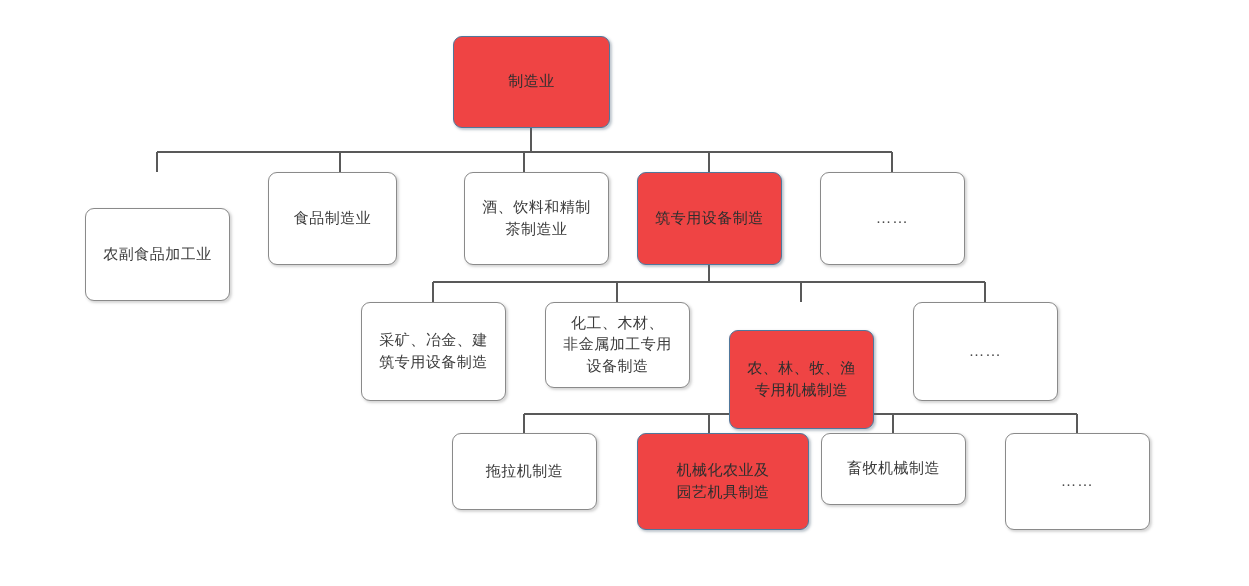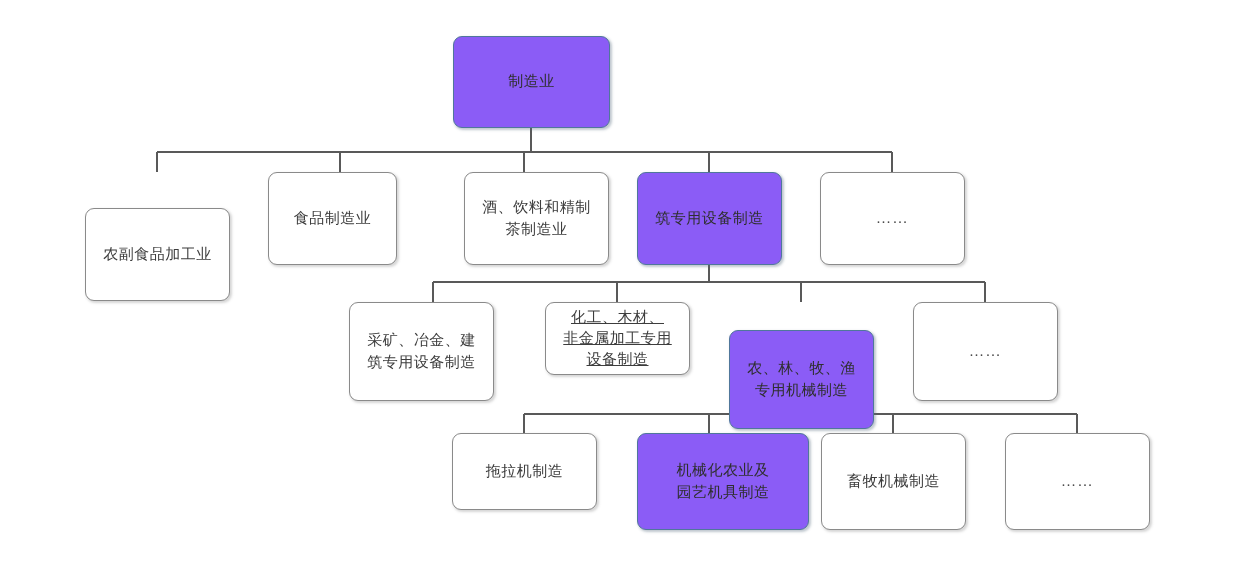--- a/index.html
+++ b/index.html
@@ -44,21 +44,21 @@
     line-height: 1.42;
     letter-spacing: 0.5px;
     color: #3d3d3d;
     background: #ffffff;
     border: 1.2px solid #8a8a8a;
     box-shadow: 1.5px 1.5px 2.5px rgba(120,120,120,0.30);
     padding: 2px 4px;
     user-select: none;
   }
   .node.highlight {
-    background: #8b5cf6;
+    background: #ef4444;
     border: 1.3px solid #50779B;
     color: #2f2f2f;
     box-shadow: 1.5px 1.5px 2.5px rgba(90,110,130,0.38);
   }
   .node .label {
     display: block;
     white-space: pre-line;
   }
   .node.ellipsis .label {
     letter-spacing: 1.5px;
@@ -104,43 +104,43 @@
       <div class="node" style="left: 452px; top: 172px; width: 145px; height: 93px; margin-left: 12px;">
         <span class="label">酒、饮料和精制
 茶制造业</span>
       </div>
       <div class="node highlight" style="left: 637px; top: 172px; width: 145px; height: 93px;">
         <span class="label">筑专用设备制造</span>
       </div>
       <div class="node ellipsis" style="left: 820px; top: 172px; width: 145px; height: 93px;">
         <span class="label">……</span>
       </div>
-      <div class="node" style="left: 349px; top: 302px; width: 145px; height: 99px;">
+      <div class="node" style="left: 361px; top: 302px; width: 145px; height: 99px;">
         <span class="label">采矿、冶金、建
 筑专用设备制造</span>
       </div>
-      <div class="node" style="left: 545px; top: 302px; width: 145px; height: 73px; text-decoration: underline;">
+      <div class="node" style="left: 545px; top: 302px; width: 145px; height: 86px;">
         <span class="label">化工、木材、
 非金属加工专用
 设备制造</span>
       </div>
       <div class="node highlight" style="left: 729px; top: 302px; width: 145px; height: 99px; margin-top: 28px;">
         <span class="label">农、林、牧、渔
 专用机械制造</span>
       </div>
       <div class="node ellipsis" style="left: 913px; top: 302px; width: 145px; height: 99px;">
         <span class="label">……</span>
       </div>
       <div class="node" style="left: 452px; top: 433px; width: 145px; height: 77px;">
         <span class="label">拖拉机制造</span>
       </div>
       <div class="node highlight" style="left: 637px; top: 433px; width: 172px; height: 97px;">
         <span class="label">机械化农业及
 园艺机具制造</span>
       </div>
-      <div class="node" style="left: 821px; top: 433px; width: 145px; height: 97px;">
+      <div class="node" style="left: 821px; top: 433px; width: 145px; height: 72px;">
         <span class="label">畜牧机械制造</span>
       </div>
       <div class="node ellipsis" style="left: 1005px; top: 433px; width: 145px; height: 97px;">
         <span class="label">……</span>
       </div>
     </div>
 </div>
 
 </body></html>

